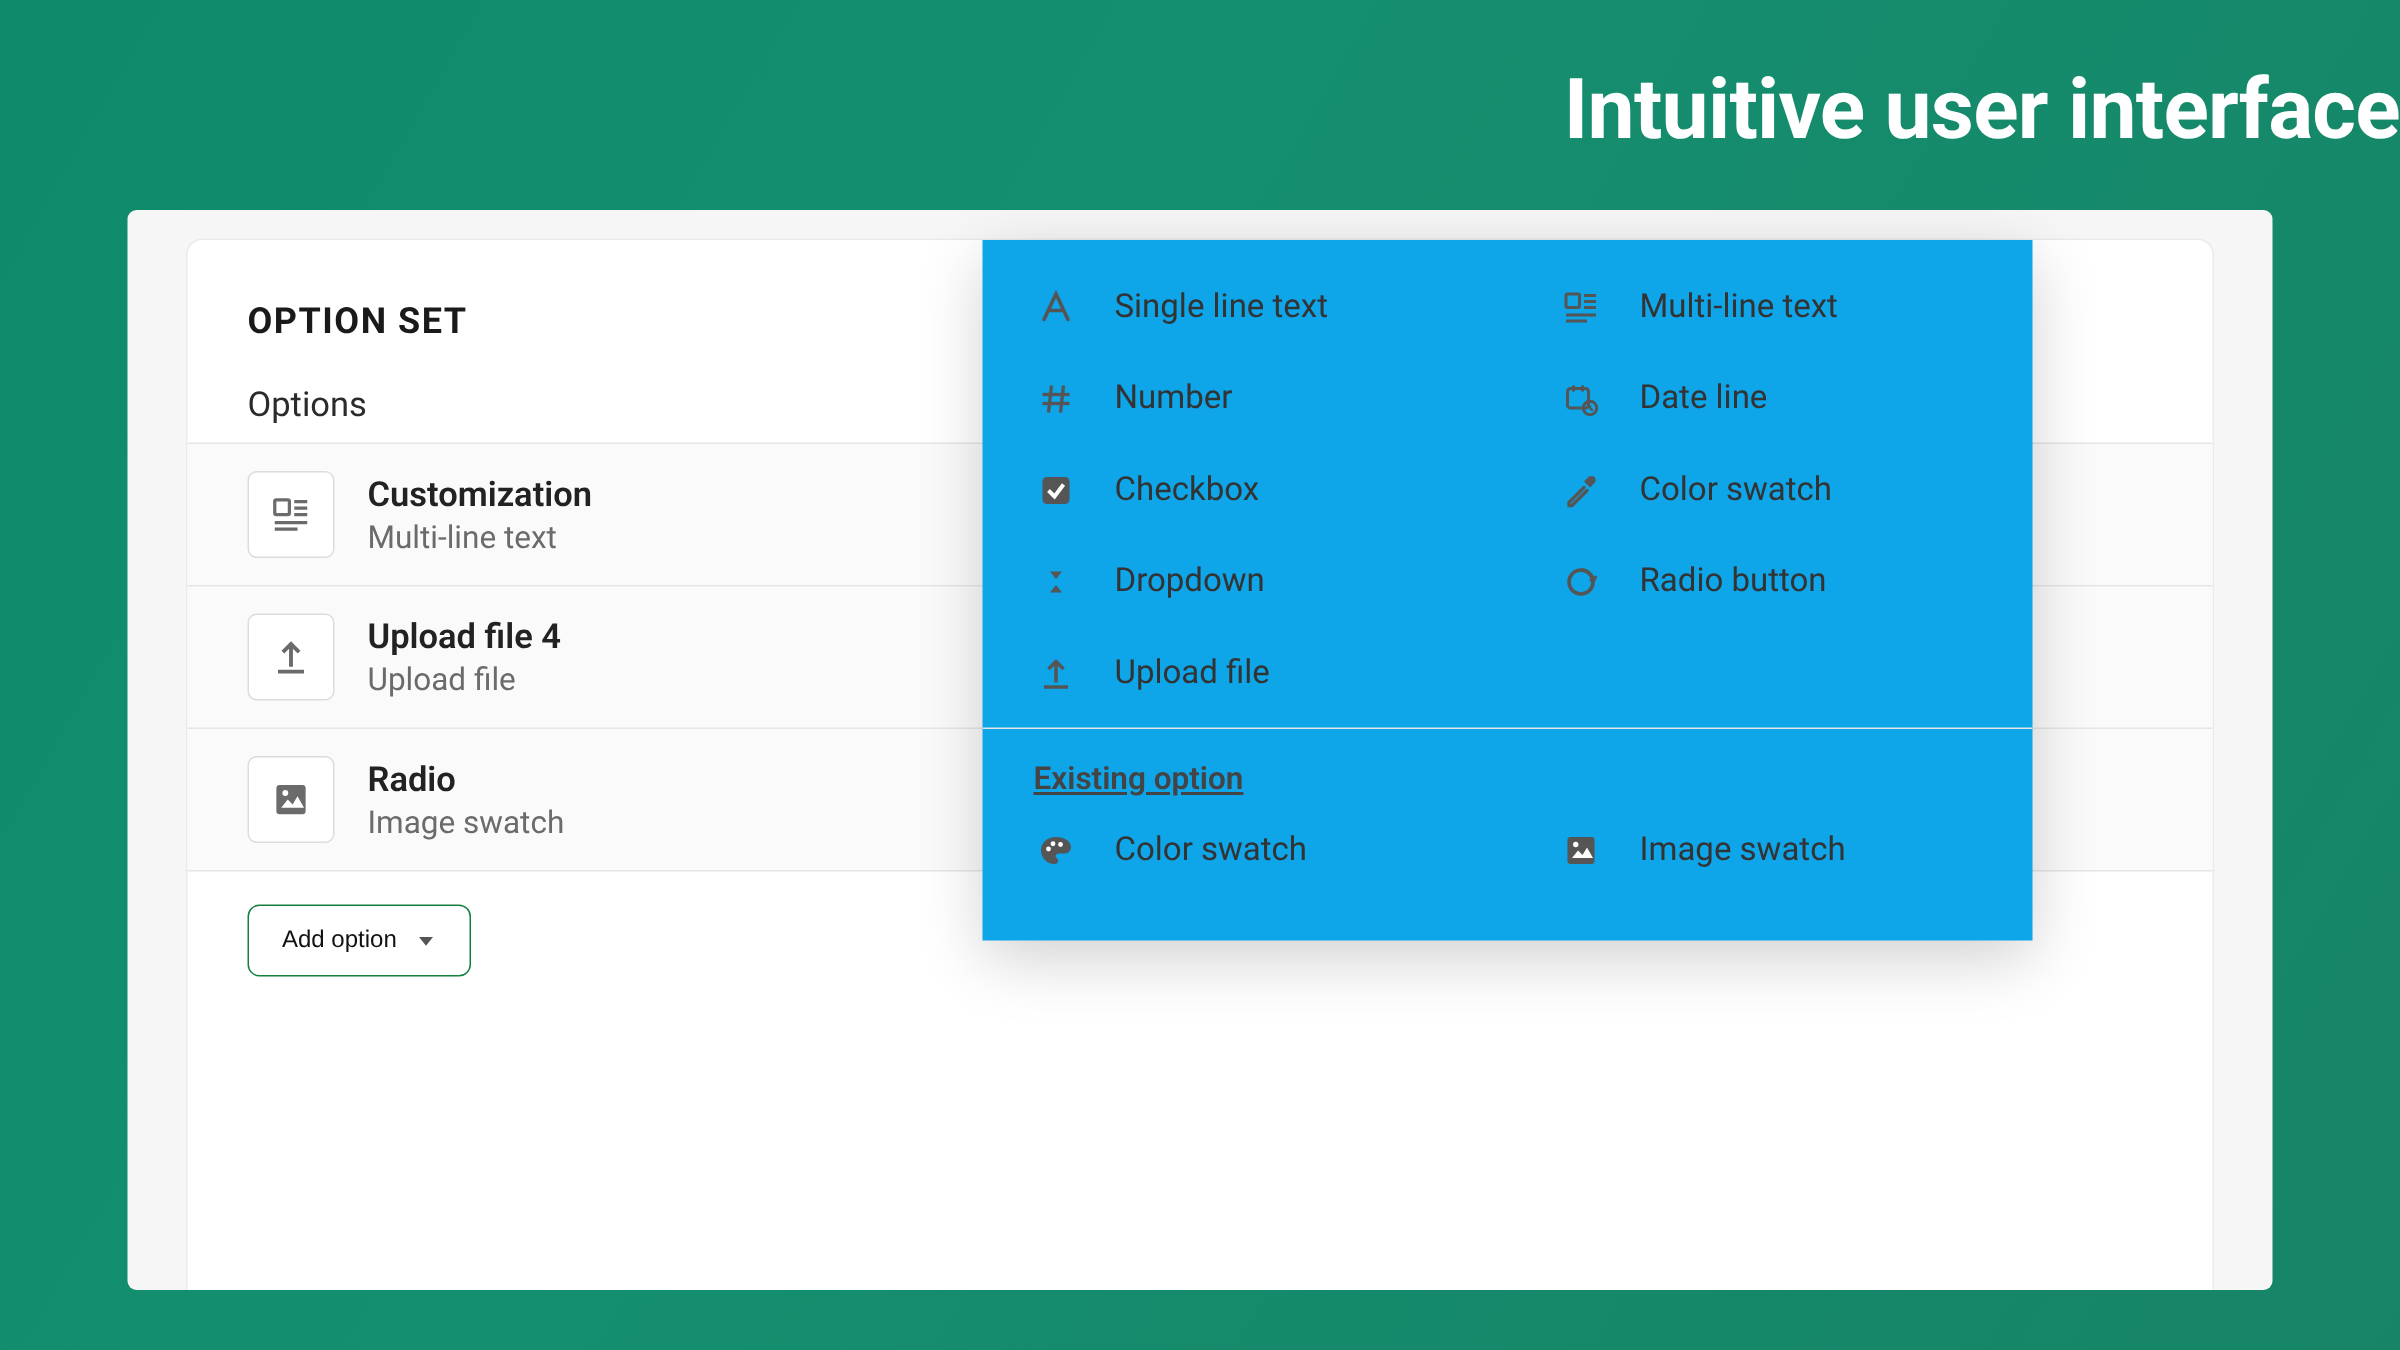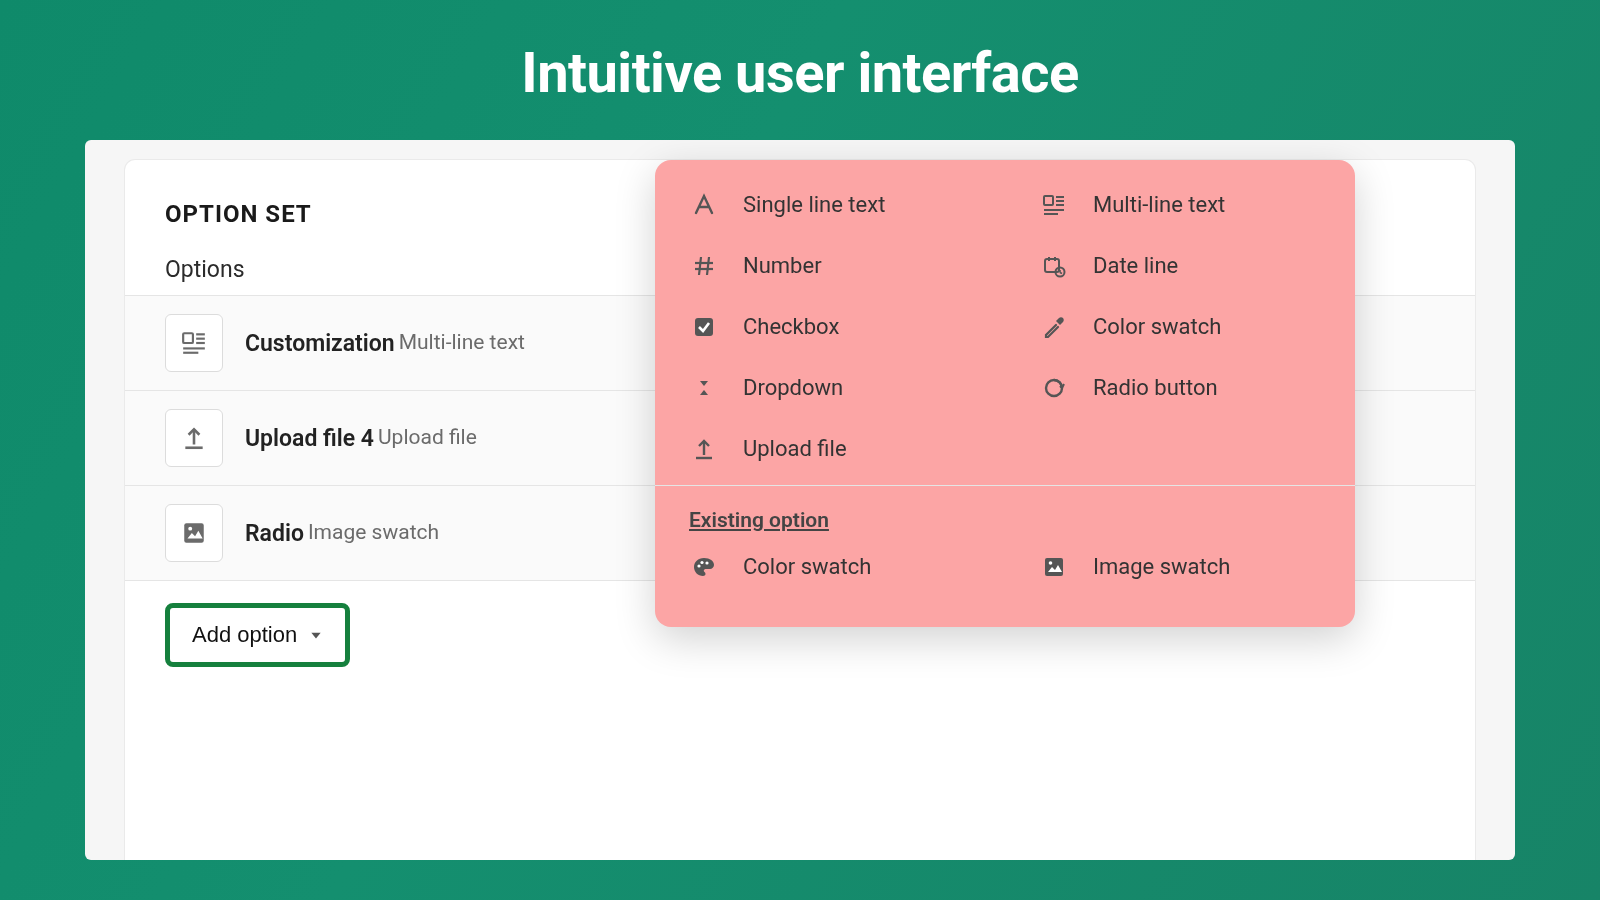--- a/index.html
+++ b/index.html
@@ -8,21 +8,21 @@
     background: linear-gradient(120deg, #0f8a6a 0%, #148f6f 40%, #178467 100%);
     width: 1600px;
     height: 900px;
     overflow: hidden;
     position: relative;
   }
   .hero-title {
     color: #fff;
     font-weight: 700;
     font-size: 56px;
-    text-align: center;
+    text-align: right;
     padding-top: 40px;
     letter-spacing: -0.5px;
   }
   .outer-panel {
     position: absolute;
     left: 85px;
     right: 85px;
     top: 140px;
     bottom: 40px;
     background: #f6f6f6;
@@ -63,40 +63,40 @@
   }
   .option-row:last-child { border-bottom: 1px solid #e5e5e5; }
   .option-iconbox {
     width: 58px; height: 58px;
     background: #fff;
     border: 1px solid #dcdcdc;
     border-radius: 6px;
     display:flex; align-items:center; justify-content:center;
     color:#6b6b6b;
   }
-  .option-texts { display:flex; flex-direction:row; gap:4px; }
+  .option-texts { display:flex; flex-direction:column; gap:4px; }
   .option-title { font-size: 23px; font-weight:600; color:#222; }
   .option-sub   { font-size: 21px; color:#6b6b6b; }
   .add-btn {
     margin: 22px 0 0 40px;
     display:inline-flex; align-items:center; gap:12px;
-    border:5px solid #15803d; background:#fff;
+    border:1px solid #15803d; background:#fff;
     border-radius:8px; padding:14px 22px;
-    font-size:22px; color:#111; cursor:pointer;
+    font-size:16px; color:#111; cursor:pointer;
   }
   .add-btn .caret { color:#555; }
 
   
   .popover {
     position:absolute;
     top: 0;
     left: 530px;
     width: 700px;
-    background:#fca5a5;
-    border-radius:16px;
+    background:#0ea5e9;
+    border-radius:0;
     box-shadow: 0 12px 40px rgba(0,0,0,0.18);
     padding: 14px 0 30px 0;
     z-index: 10;
   }
   .pop-grid {
     display:grid;
     grid-template-columns: 1fr 1fr;
     column-gap: 0;
   }
   .pop-item {

